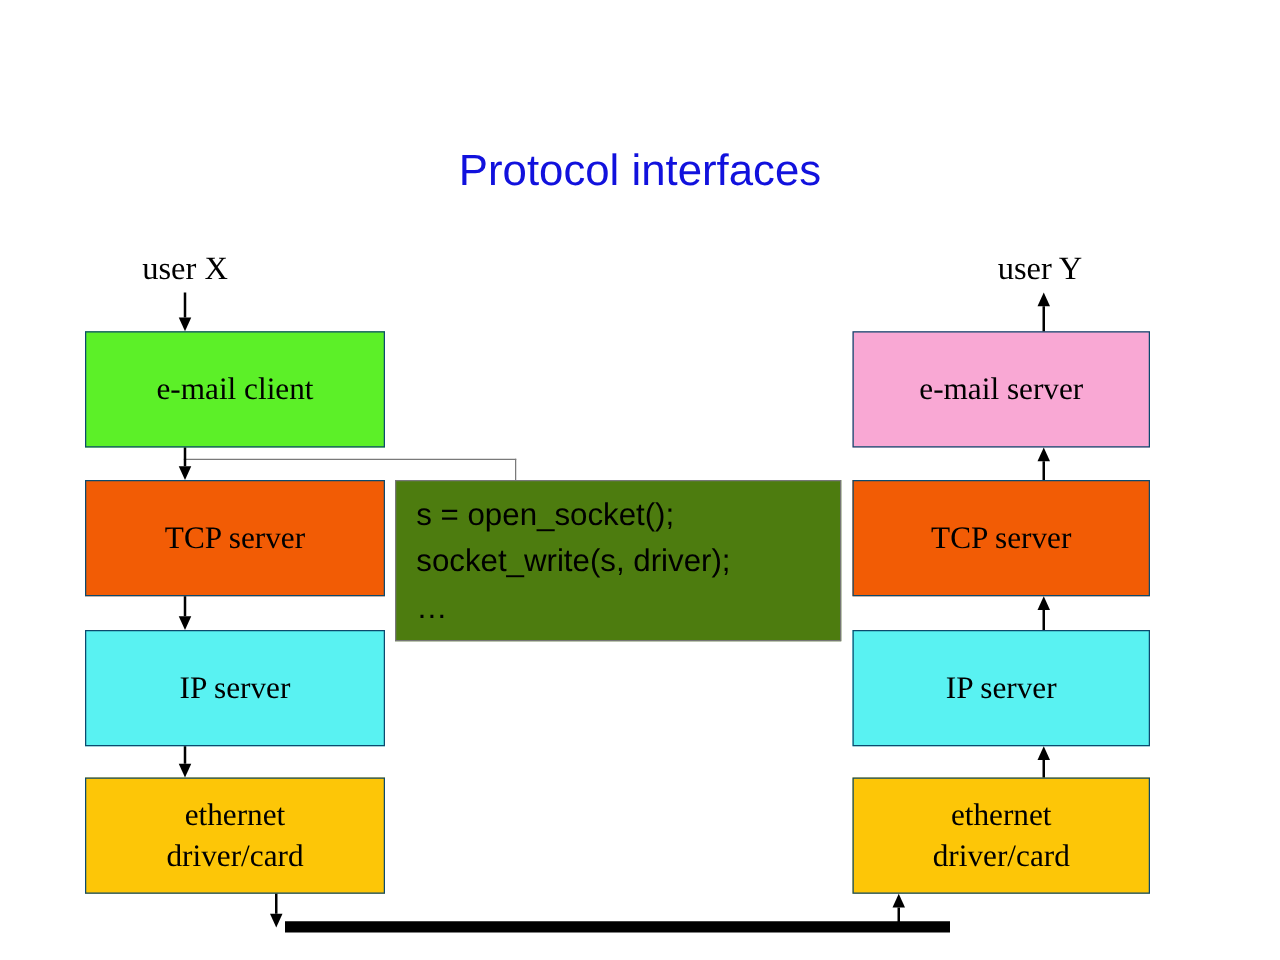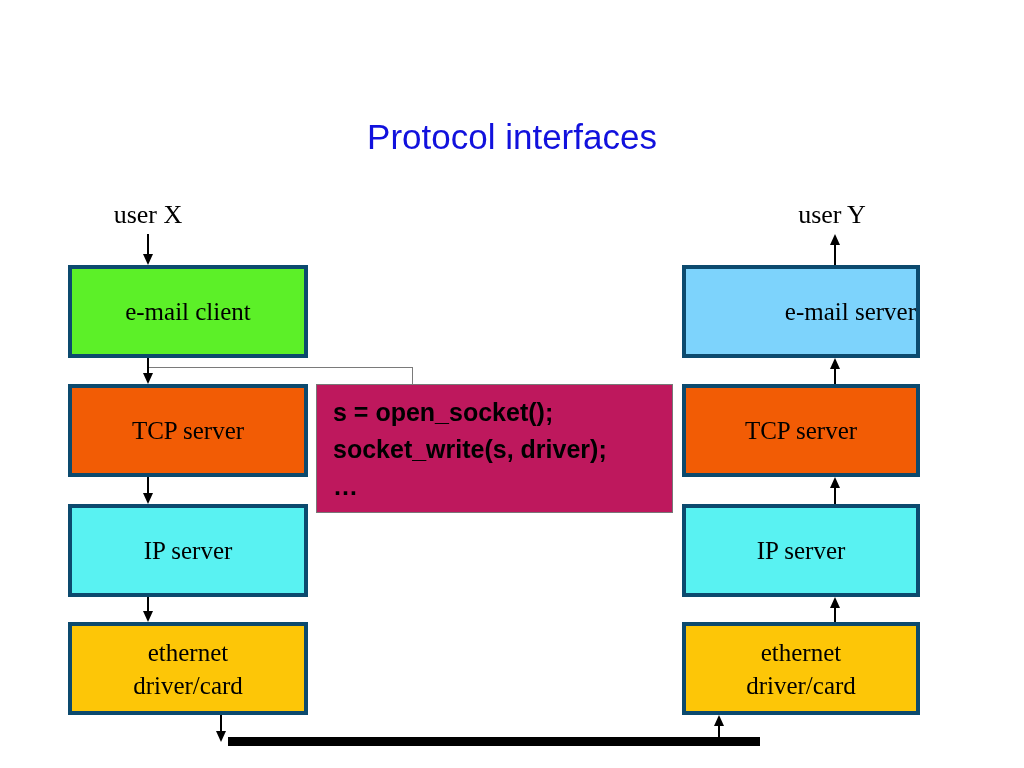--- a/index.html
+++ b/index.html
@@ -49,21 +49,21 @@
     white-space: nowrap;
     text-align: center;
   }
   #user-x-label { left: 58px;  top: 200px; width: 180px; }
   #user-y-label { left: 742px; top: 200px; width: 180px; }
 
   
   .node-box {
     position: absolute;
     box-sizing: border-box;
-    border: 4px solid #0c4a6e;
+    border: 1px solid #0c4a6e;
     display: flex;
     align-items: center;
     justify-content: center;
     text-align: center;
     color: #000000;
     font-family: "Liberation Serif", "DejaVu Serif", serif;
     font-size: 25px;
     line-height: 33px;
     font-weight: normal;
   }
@@ -82,28 +82,27 @@
   #box-eth-right      { left: 682px; top: 622px; width: 238px; height: 93px; background: #fdc607; }
 
   
   #code-callout {
     position: absolute;
     left: 316px;
     top: 384px;
     width: 357px;
     height: 129px;
     box-sizing: border-box;
-    background: #be185d;
+    background: #4d7c0f;
     border: 1px solid #777777;
     padding: 9px 0 0 16px;
     font-family: "Liberation Sans", "DejaVu Sans", sans-serif;
     font-size: 25px;
     line-height: 37px;
     color: #000000;
-    font-weight: bold;
   }
   #code-callout .code-line { white-space: nowrap; }
 
   
   .callout-leader {
     position: absolute;
     background: #7a7a7a;
   }
   #callout-leader-h { left: 147px; top: 367px; width: 266px; height: 1px; }
   #callout-leader-v { left: 412px; top: 367px; width: 1px;  height: 18px; }
@@ -156,21 +155,21 @@
 
   <div class="node-box" id="box-ip-left" style="background: rgb(89, 242, 242);">
     <span class="node-text">IP server</span>
   </div>
 
   <div class="node-box" id="box-eth-left" style="background: rgb(253, 198, 7);">
     <span class="node-text">ethernet
 driver/card</span>
   </div>
 
-  <div class="node-box" id="box-email-server" style="background: #7dd3fc; text-align: right;">
+  <div class="node-box" id="box-email-server" style="background: #f9a8d4;">
     <span class="node-text">e-mail server</span>
   </div>
 
   <div class="node-box" id="box-tcp-right" style="background: rgb(242, 92, 5);">
     <span class="node-text">TCP server</span>
   </div>
 
   <div class="node-box" id="box-ip-right" style="background: rgb(89, 242, 242);">
     <span class="node-text">IP server</span>
   </div>

